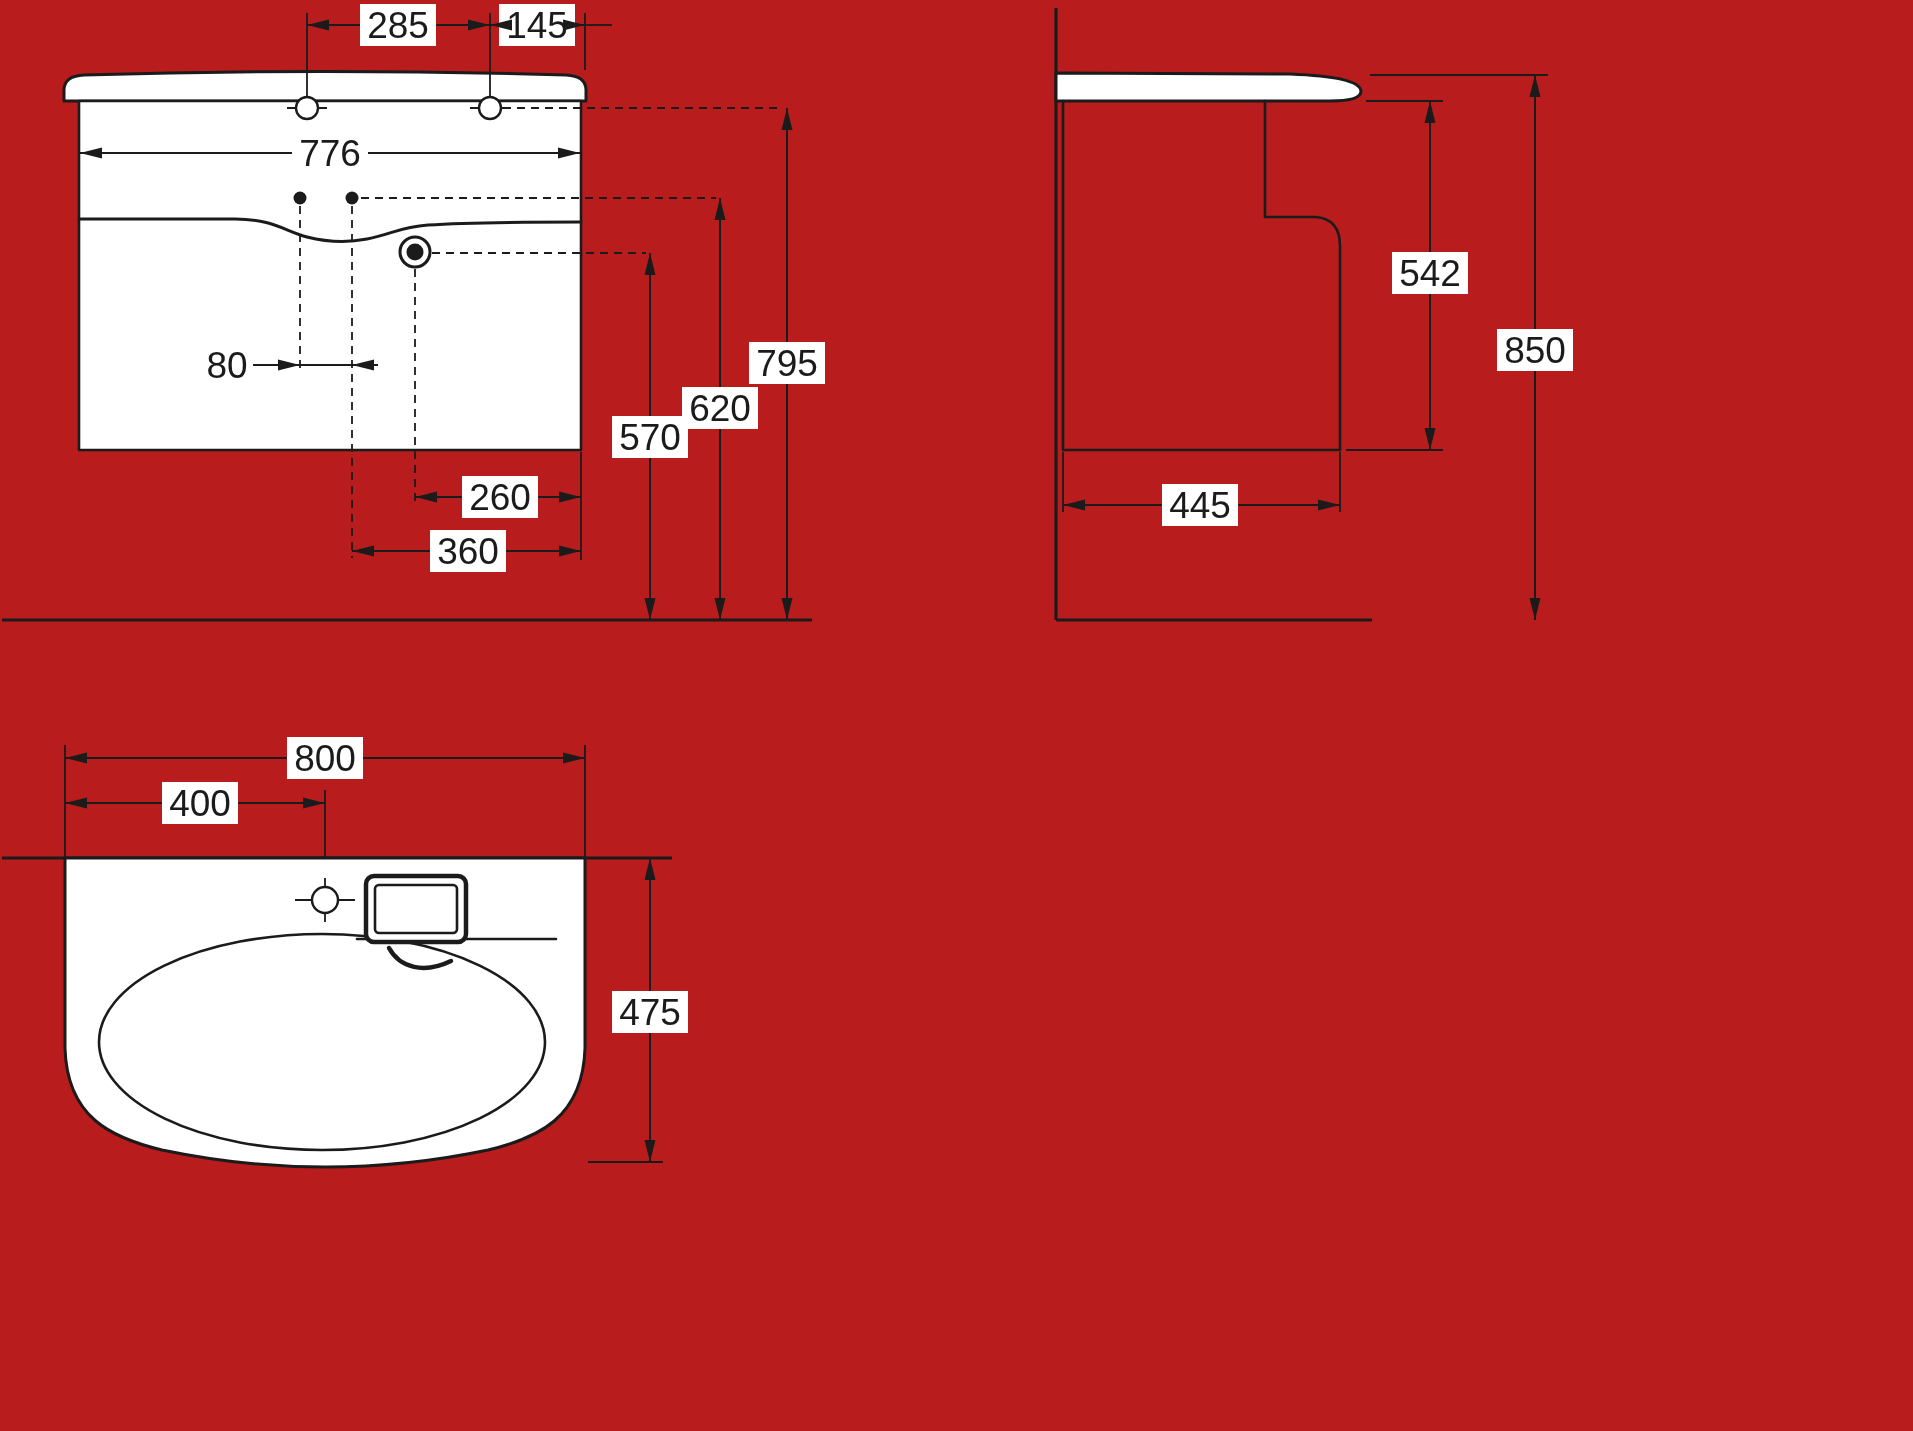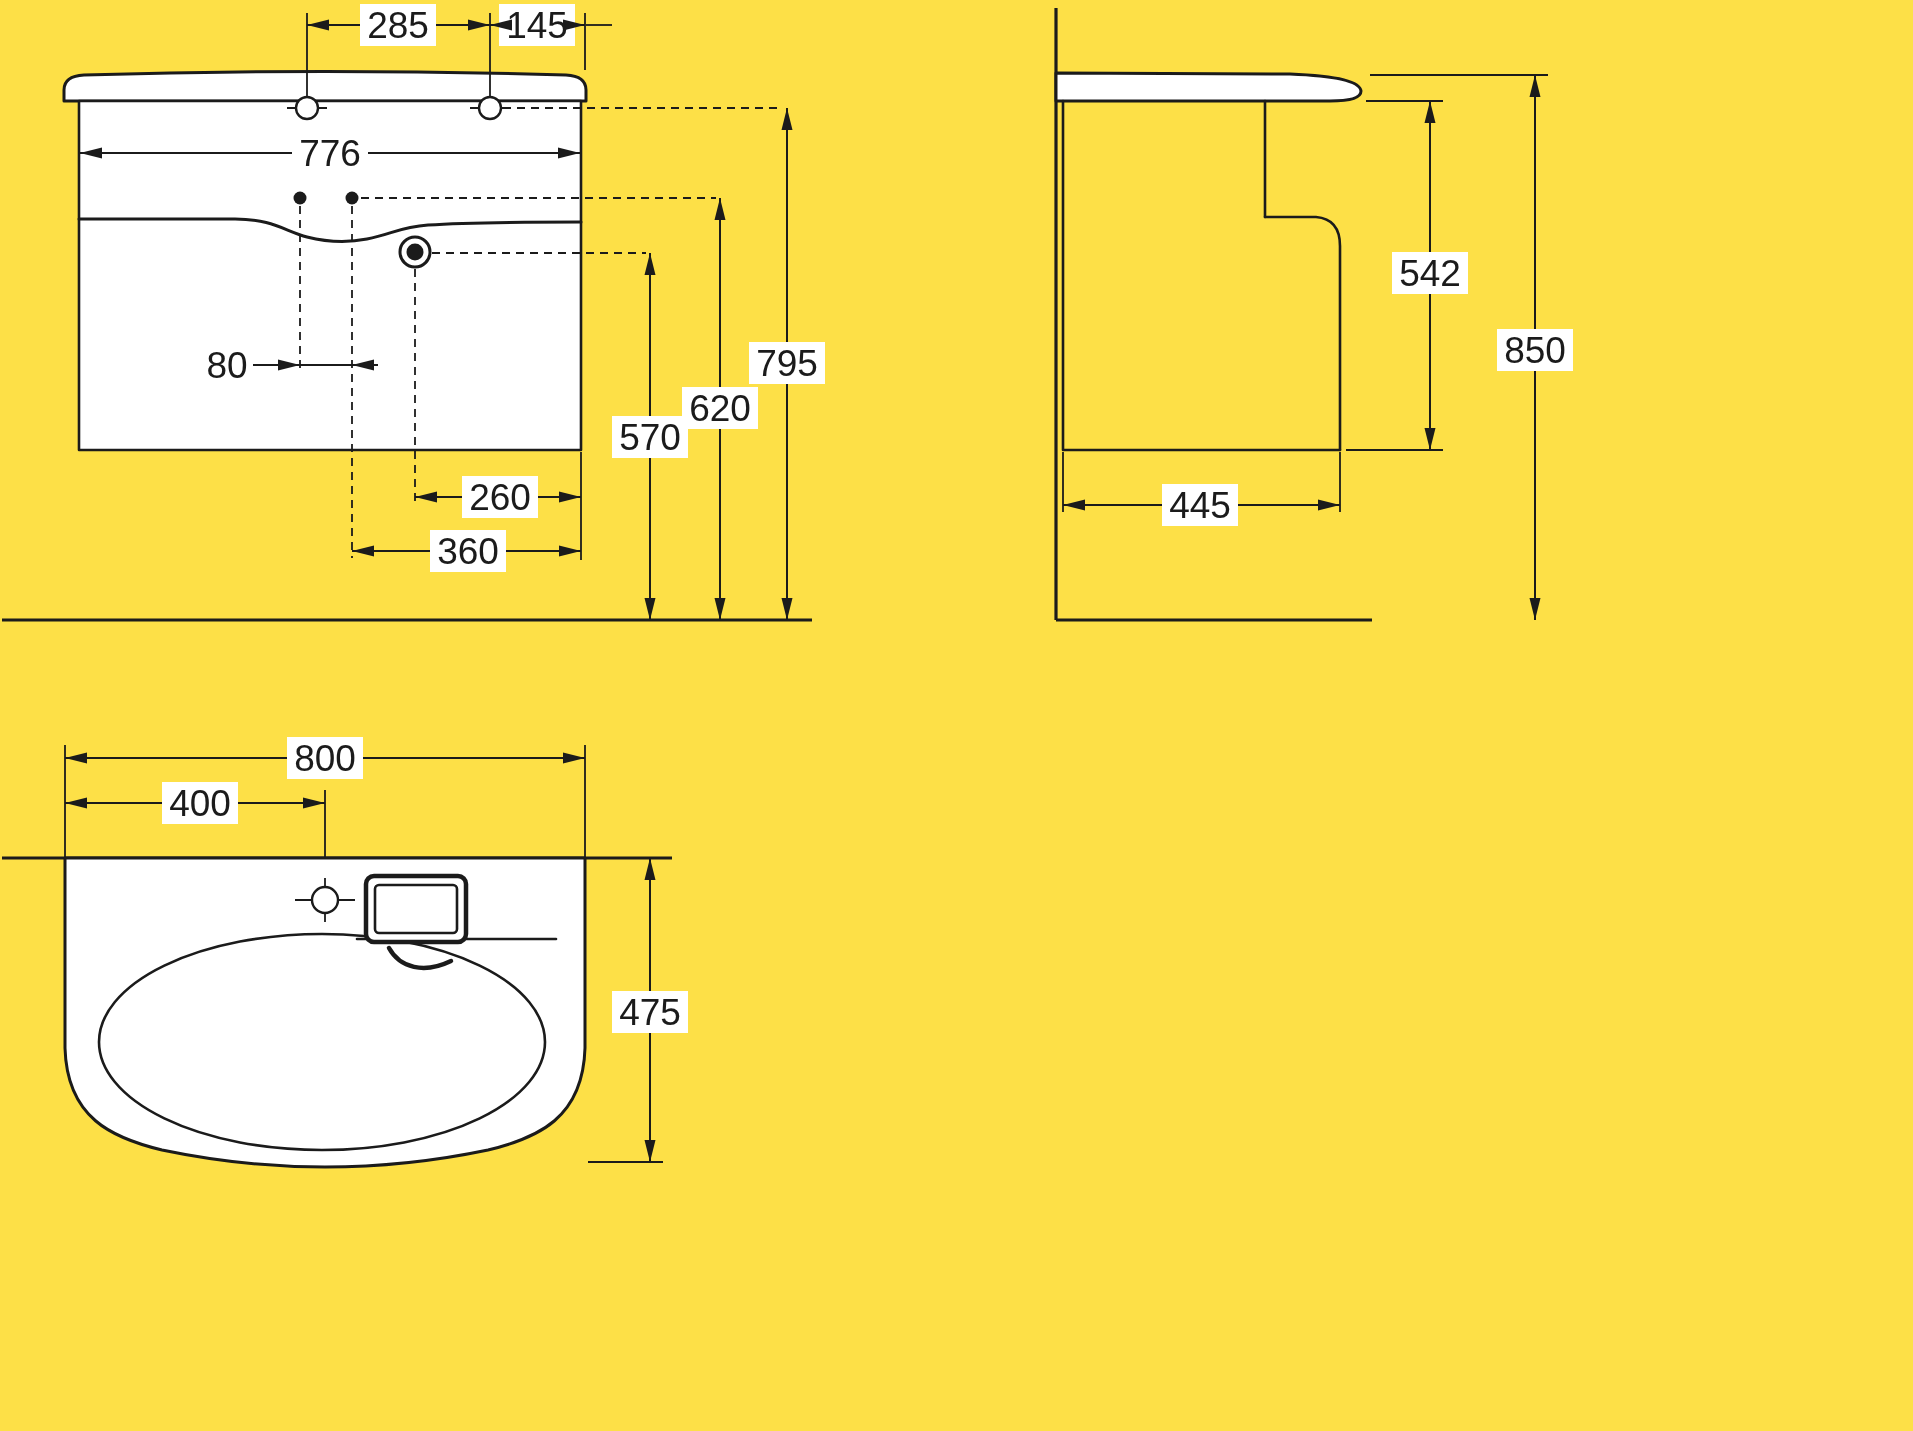--- a/index.html
+++ b/index.html
@@ -1,16 +1,16 @@
 <!DOCTYPE html>
 <html><head>
 <meta charset="utf-8">
 <style>
   html,body{margin:0;padding:0;background:#ffffff;}
-  .stage{position:relative;width:1913px;height:1431px;background:#fde047;overflow:hidden;}
+  .stage{position:relative;width:1913px;height:1431px;background:#b91c1c;overflow:hidden;}
   .stage svg{position:absolute;left:0;top:0;}
   .o3{stroke:#1b1b1b;stroke-width:3;fill:#ffffff;stroke-linejoin:round;}
   .o2{stroke:#1b1b1b;stroke-width:2.6;fill:#ffffff;stroke-linejoin:round;}
   .ln{stroke:#1b1b1b;stroke-width:2.6;fill:none;stroke-linecap:round;stroke-linejoin:round;}
   .wave{stroke:#1b1b1b;stroke-width:3;fill:none;stroke-linecap:round;}
   .thick{stroke:#1b1b1b;stroke-width:3.2;fill:none;stroke-linecap:butt;}
   .ext{stroke:#1b1b1b;stroke-width:1.8;fill:none;}
   .dash{stroke:#1b1b1b;stroke-width:1.8;fill:none;stroke-dasharray:8 6;}
   .dimline{stroke:#1b1b1b;stroke-width:2;fill:none;}
   .arrow{fill:#1b1b1b;stroke:none;}

